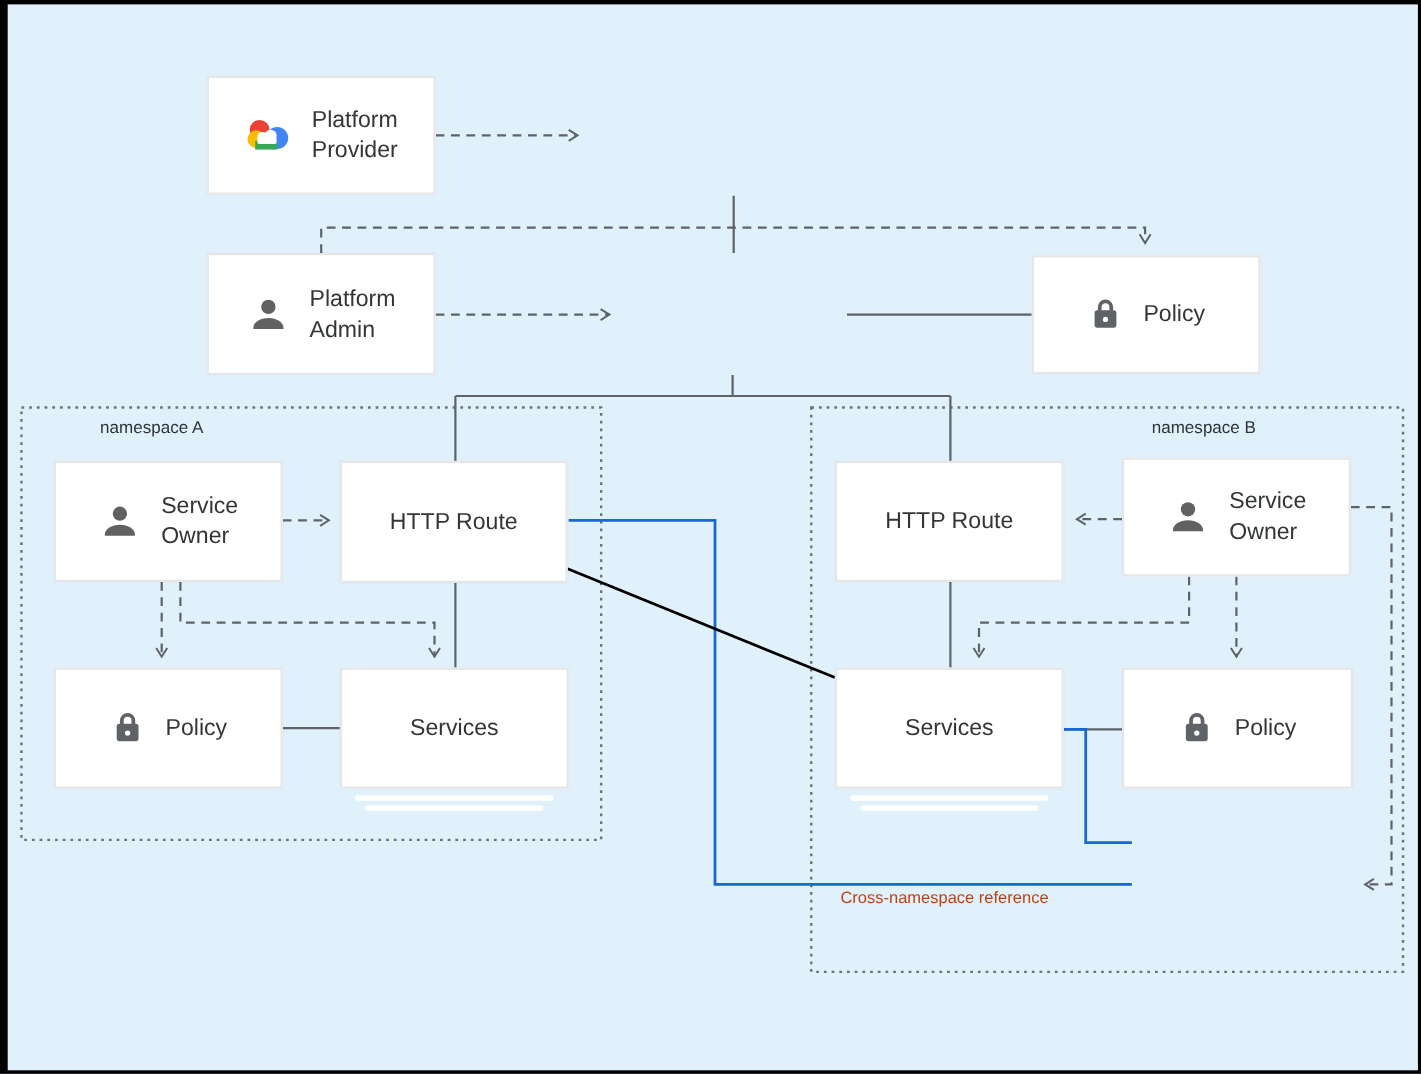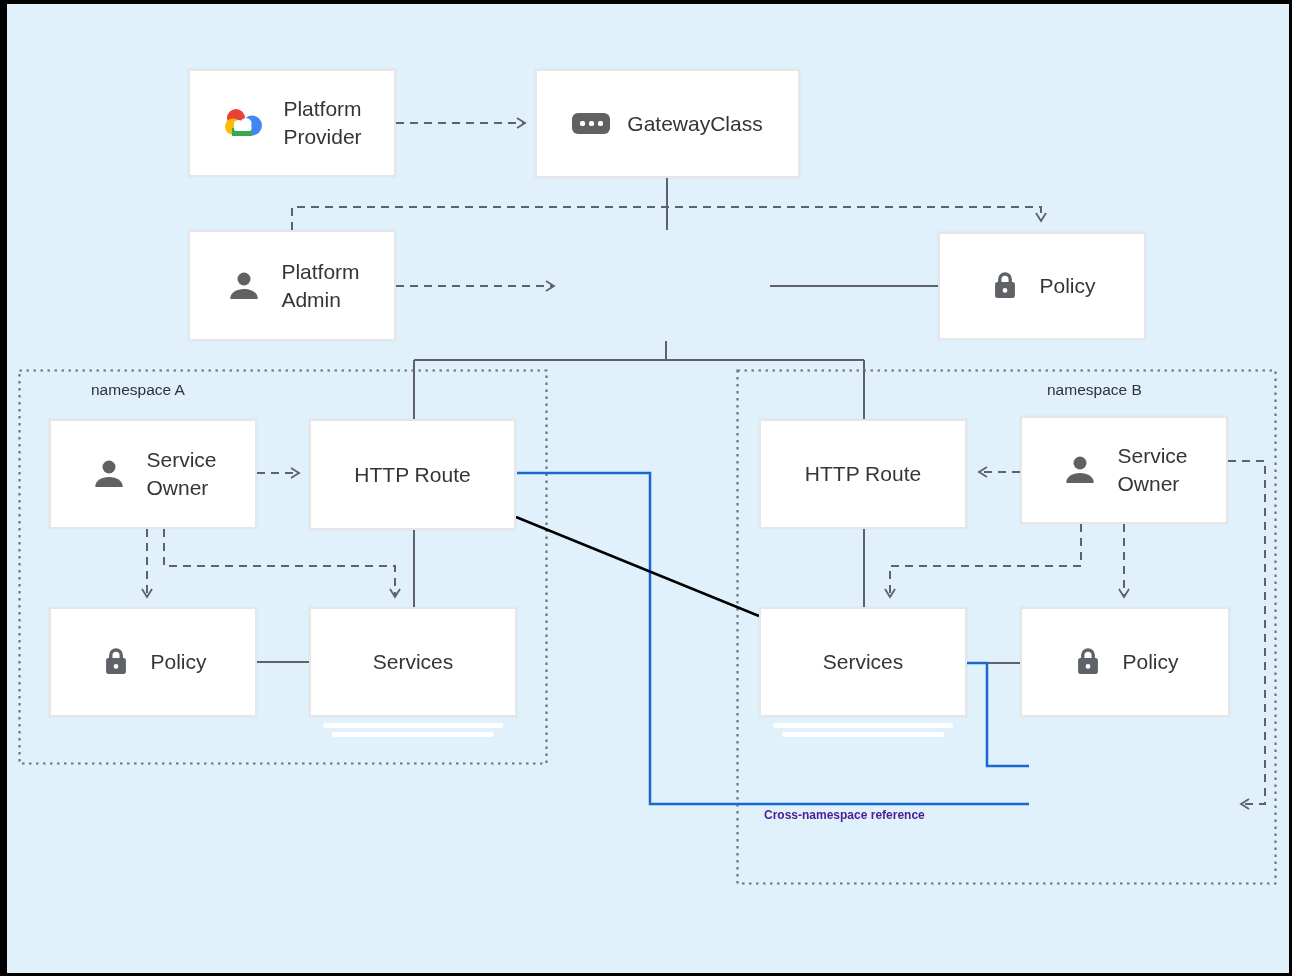--- a/index.html
+++ b/index.html
@@ -10,21 +10,21 @@
   }
   .layer{position:absolute;left:0;top:0;z-index:1;}
   .node{
     position:absolute;background:#fff;border:2px solid #E6E6E8;
     display:flex;align-items:center;justify-content:center;gap:17px;
     font-size:21px;color:#333638;z-index:2;box-sizing:border-box;
     box-shadow:0 0 0 1px rgba(0,0,0,0.02);
   }
   .node .lbl{white-space:pre-line;line-height:1.32;}
   .ns-label{position:absolute;z-index:2;font-size:15.5px;color:#2f3337;}
-  .annotation{position:absolute;z-index:2;font-size:12px;color:#4c1d95;font-weight:bold;}
+  .annotation{position:absolute;z-index:2;font-size:15px;color:#c2410c;}
   .pill{
     width:38px;height:21px;background:#616161;border-radius:6px;
     display:flex;align-items:center;justify-content:center;gap:3.5px;flex:0 0 auto;
   }
   .pill i{display:block;width:5.5px;height:5.5px;background:#fff;border-radius:1.8px;}
   .icon{display:flex;align-items:center;justify-content:center;flex:0 0 auto;}
   .stack-bar{position:absolute;height:5px;background:#fff;border-radius:2.5px;z-index:2;}
 </style>
 </head>
 <body>
@@ -87,28 +87,20 @@
           <circle cx="16.5" cy="19.5" r="4.6"></circle>
           <circle cx="24" cy="18.5" r="5.6"></circle>
           <rect x="12" y="19.5" width="17.5" height="6.5" rx="2"></rect>
         </g>
       </svg>
     </span>
     <span class="lbl">Platform
 Provider</span>
   </div>
 
-  <div class="node" style="left:528px;top:65px;width:265px;height:109px;">
-    <span class="icon pill">
-          <i></i>
-          <i></i>
-          <i></i>
-        </span>
-    <span class="lbl">GatewayClass</span>
-  </div>
 
   <div class="node" style="left:181px;top:226px;width:208px;height:111px;">
     <span class="icon">
       <svg width="40" height="40" viewBox="0 0 24 24" fill="#616161">
         <circle cx="12" cy="7.8" r="3.9"></circle>
         <path d="M3.8 19.2c0-3.1 3.7-5.4 8.2-5.4s8.2 2.3 8.2 5.4v.6H3.8z"></path>
       </svg>
     </span>
     <span class="lbl">Platform
 Admin</span>

